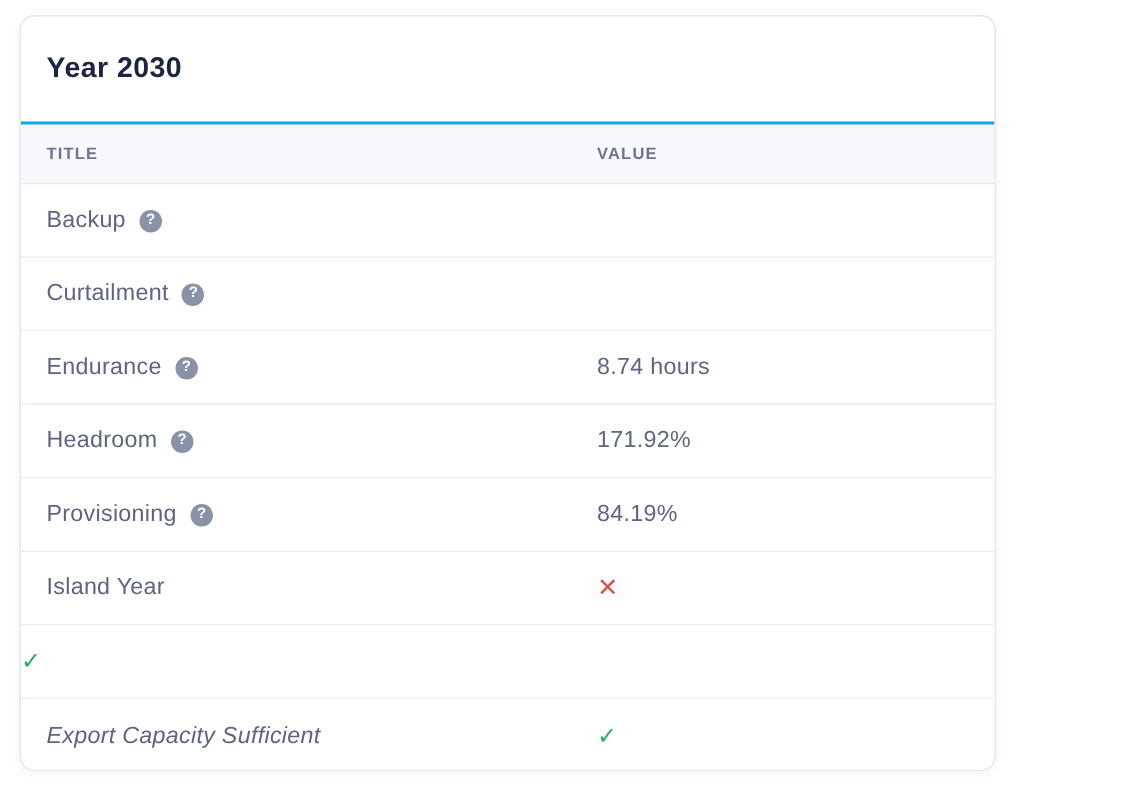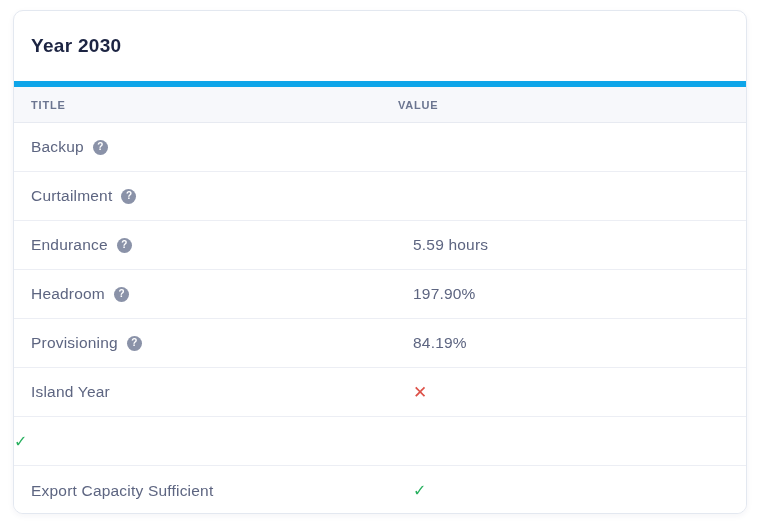--- a/index.html
+++ b/index.html
@@ -5,21 +5,21 @@
   * { margin: 0; padding: 0; box-sizing: border-box; }
   html, body {
     width: 759px; height: 527px;
     background: #ffffff;
     font-family: "Liberation Sans", "DejaVu Sans", sans-serif;
     overflow: hidden;
   }
   .card {
     position: absolute;
     left: 13px; top: 10px;
-    width: 734px; height: 504px;
+    width: 651px; height: 504px;
     background: #ffffff;
     border: 1px solid #e3e8f0;
     border-radius: 10px;
     box-shadow: 0 2px 6px rgba(30,40,90,0.05);
     overflow: hidden;
   }
   .card-title-wrap {
     height: 70px;
     display: flex;
     align-items: center;
@@ -27,44 +27,43 @@
   }
   .card-title {
     font-size: 19px;
     font-weight: 700;
     letter-spacing: 0.3px;
     color: #1c2442;
   }
   .thead {
     height: 42px;
     background: #f7f8fb;
-    border-top: 6px solid #0ea5e9;
+    border-top: 2px solid #0ea5e9;
     border-bottom: 1px solid #e7eaf1;
     display: grid;
     grid-template-columns: 384px 1fr;
     align-items: center;
   }
   .th {
     font-size: 11px;
     font-weight: 700;
     letter-spacing: 0.8px;
     text-transform: uppercase;
     color: #6b7590;
   }
   .col-a { padding-left: 17px; }
   .row {
     height: 49px;
     display: grid;
     grid-template-columns: 384px 1fr;
     align-items: center;
     border-bottom: 1px solid #eceef4;
     background: #ffffff;
-    gap: 15px;
   }
-  .tbody .row:last-child { border-bottom: none; }
+  .tbody .row:last-child { border-bottom: none; font-style: italic; }
   .cell { display: flex; align-items: center; }
   .row-title, .row-value {
     font-size: 15.5px;
     color: #5d6581;
     letter-spacing: 0.2px;
   }
   .help {
     display: inline-flex;
     align-items: center;
     justify-content: center;
@@ -113,31 +112,31 @@
       <span class="help" style="background: rgb(138, 146, 168);">?</span>
     </div>
   </div>
 
   <div class="row">
     <div class="cell col-a">
       <span class="row-title">Endurance</span>
       <span class="help" style="background: rgb(138, 146, 168);">?</span>
     </div>
     <div class="cell col-b">
-      <span class="row-value">5.59 hours</span>
+      <span class="row-value">8.74 hours</span>
     </div>
   </div>
 
   <div class="row">
     <div class="cell col-a">
       <span class="row-title">Headroom</span>
       <span class="help" style="background: rgb(138, 146, 168);">?</span>
     </div>
     <div class="cell col-b">
-      <span class="row-value">197.90%</span>
+      <span class="row-value">171.92%</span>
     </div>
   </div>
 
   <div class="row">
     <div class="cell col-a">
       <span class="row-title">Provisioning</span>
       <span class="help" style="background: rgb(138, 146, 168);">?</span>
     </div>
     <div class="cell col-b">
       <span class="row-value">84.19%</span>

